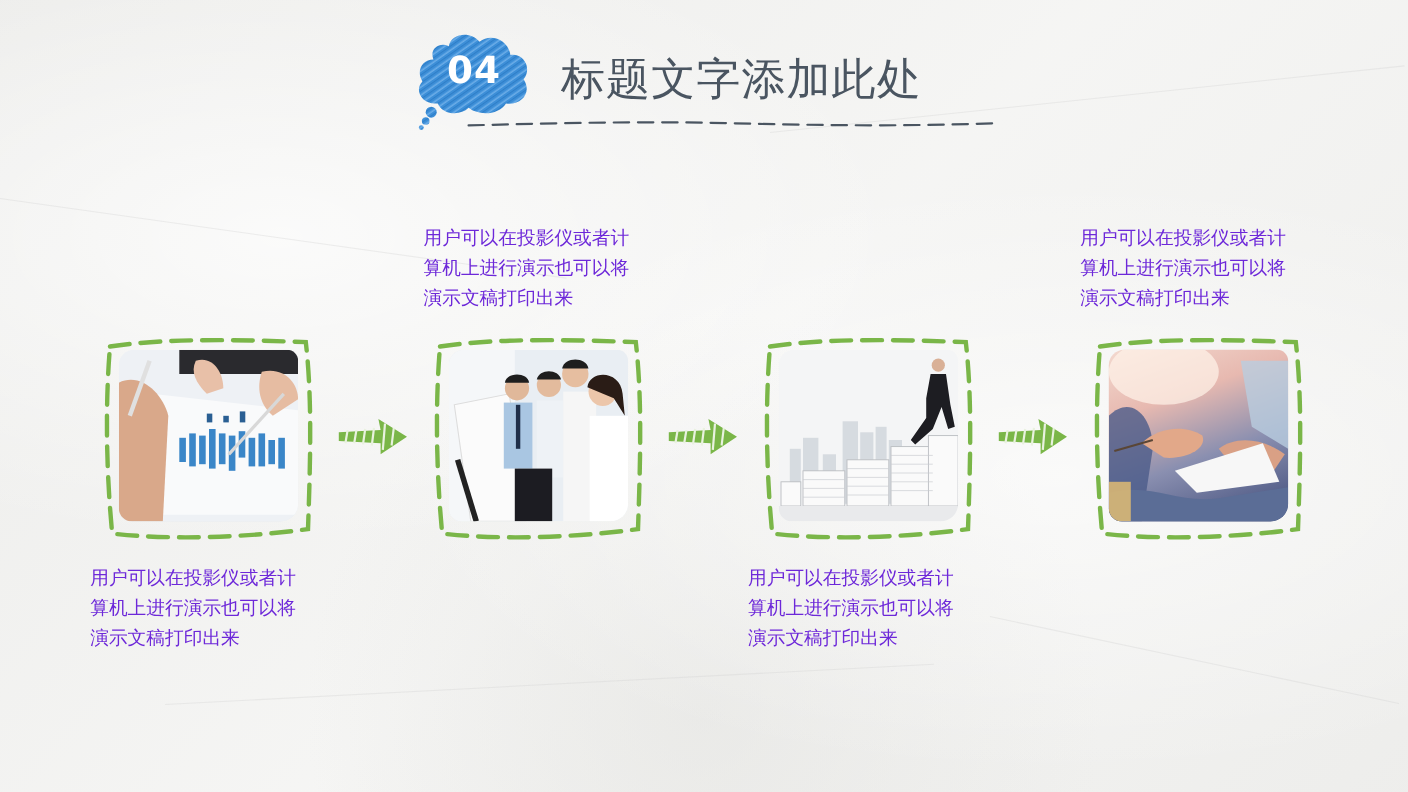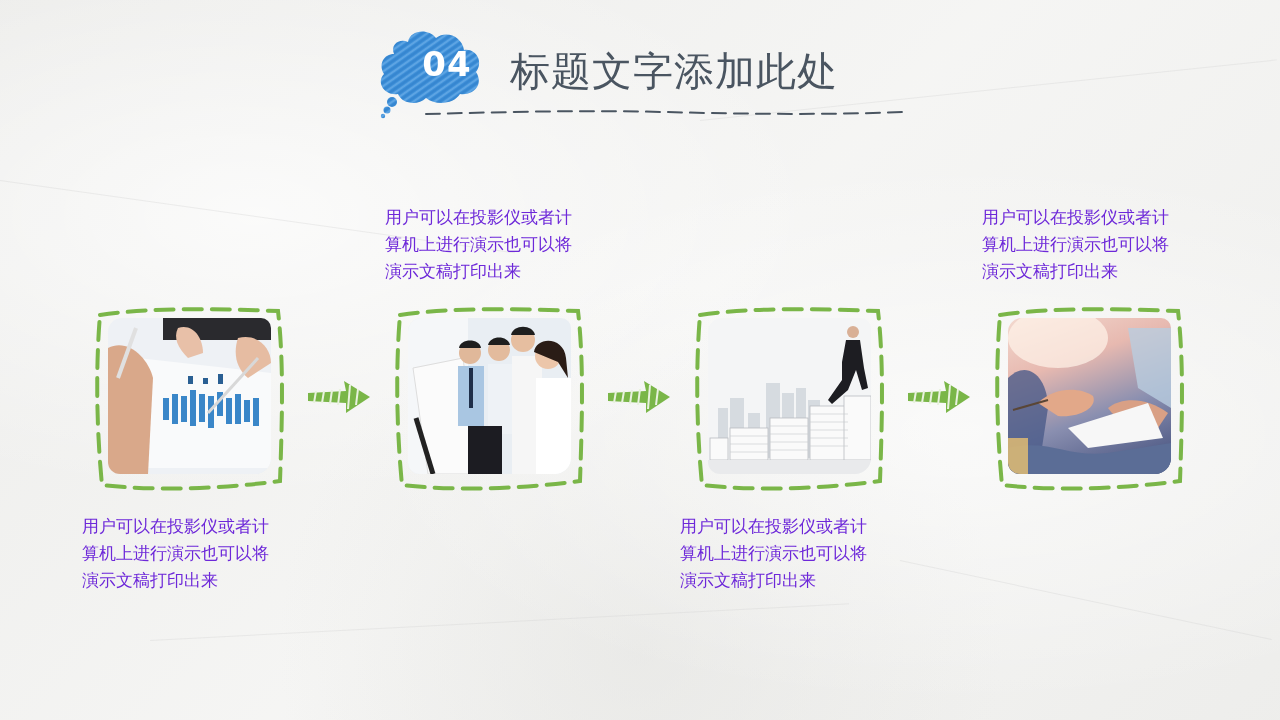--- a/index.html
+++ b/index.html
@@ -8,21 +8,21 @@
     background:#f3f3f1;
     background-image:
       radial-gradient(ellipse at 20% 30%, rgba(255,255,255,0.7) 0, rgba(255,255,255,0) 40%),
       radial-gradient(ellipse at 75% 60%, rgba(255,255,255,0.6) 0, rgba(255,255,255,0) 45%),
       radial-gradient(ellipse at 50% 90%, rgba(225,225,222,0.5) 0, rgba(225,225,222,0) 40%),
       linear-gradient(135deg, rgba(230,230,228,0.5) 0%, rgba(250,250,250,0.3) 50%, rgba(232,232,230,0.5) 100%);
   }
   .crease{position:absolute;background:rgba(210,210,208,0.35);height:1px;transform-origin:left center;}
   .header{position:absolute;left:372px;top:22px;width:540px;height:100px;}
   .badge{position:absolute;left:4px;top:2px;width:106px;height:92px;}
-  .badge-num{position:absolute;left:16px;top:20px;width:110px;text-align:center;color:#fff;font-weight:bold;font-size:34px;letter-spacing:1px;font-family:"DejaVu Sans",sans-serif;}
+  .badge-num{position:absolute;left:0;top:20px;width:110px;text-align:center;color:#fff;font-weight:bold;font-size:34px;letter-spacing:1px;font-family:"DejaVu Sans",sans-serif;}
   .title{position:absolute;left:138px;top:22px;font-size:40px;color:#4a5561;letter-spacing:1px;font-family:Liberation Mono, monospace;}
   .title-line{position:absolute;left:52px;top:84px;width:482px;height:14px;}
   .desc{position:absolute;font-size:17px;line-height:27px;color:#6d28d9;width:215px;}
   .frame{position:absolute;width:196px;height:190px;}
   .frame svg.border{position:absolute;left:0;top:0;}
   .photo{position:absolute;left:16px;top:15px;width:163px;height:156px;border-radius:14px 10px 16px 12px;overflow:hidden;}
   .arrow{position:absolute;width:66px;height:36px;}
 </style>
 </head>
 <body>

